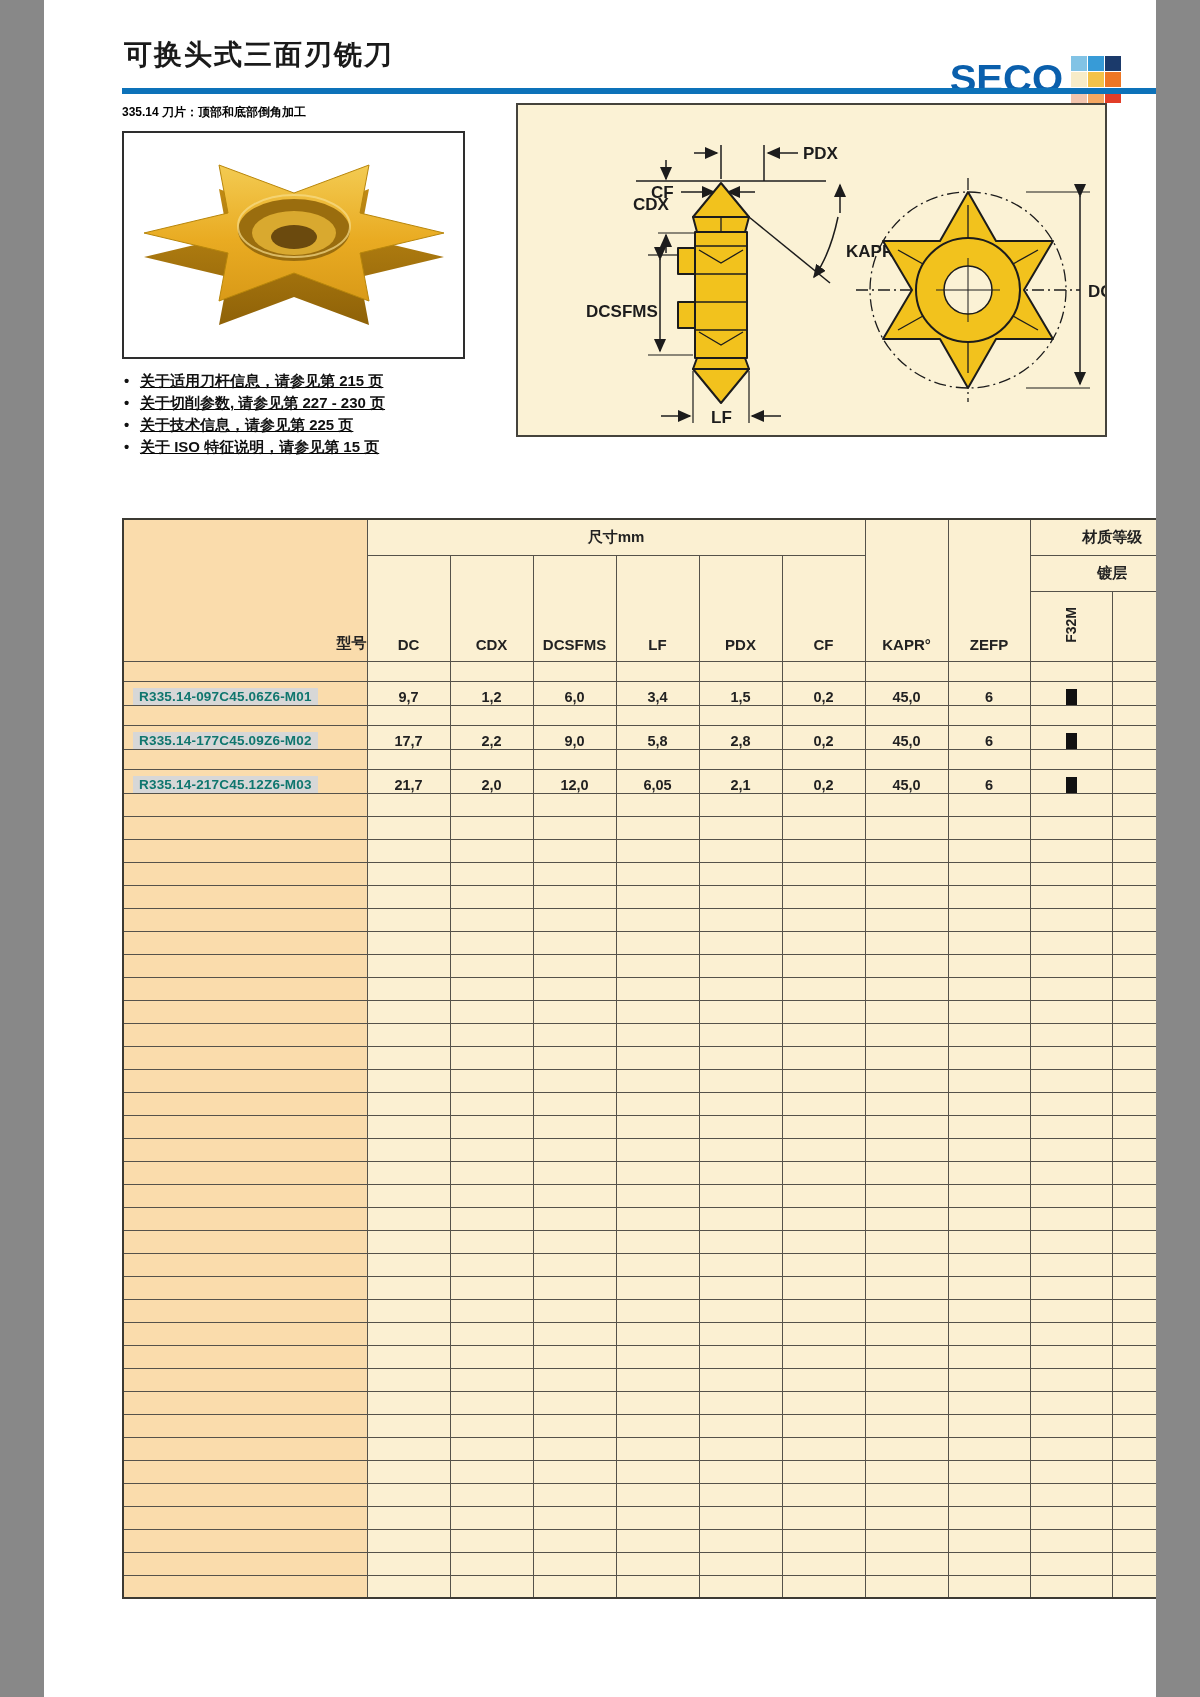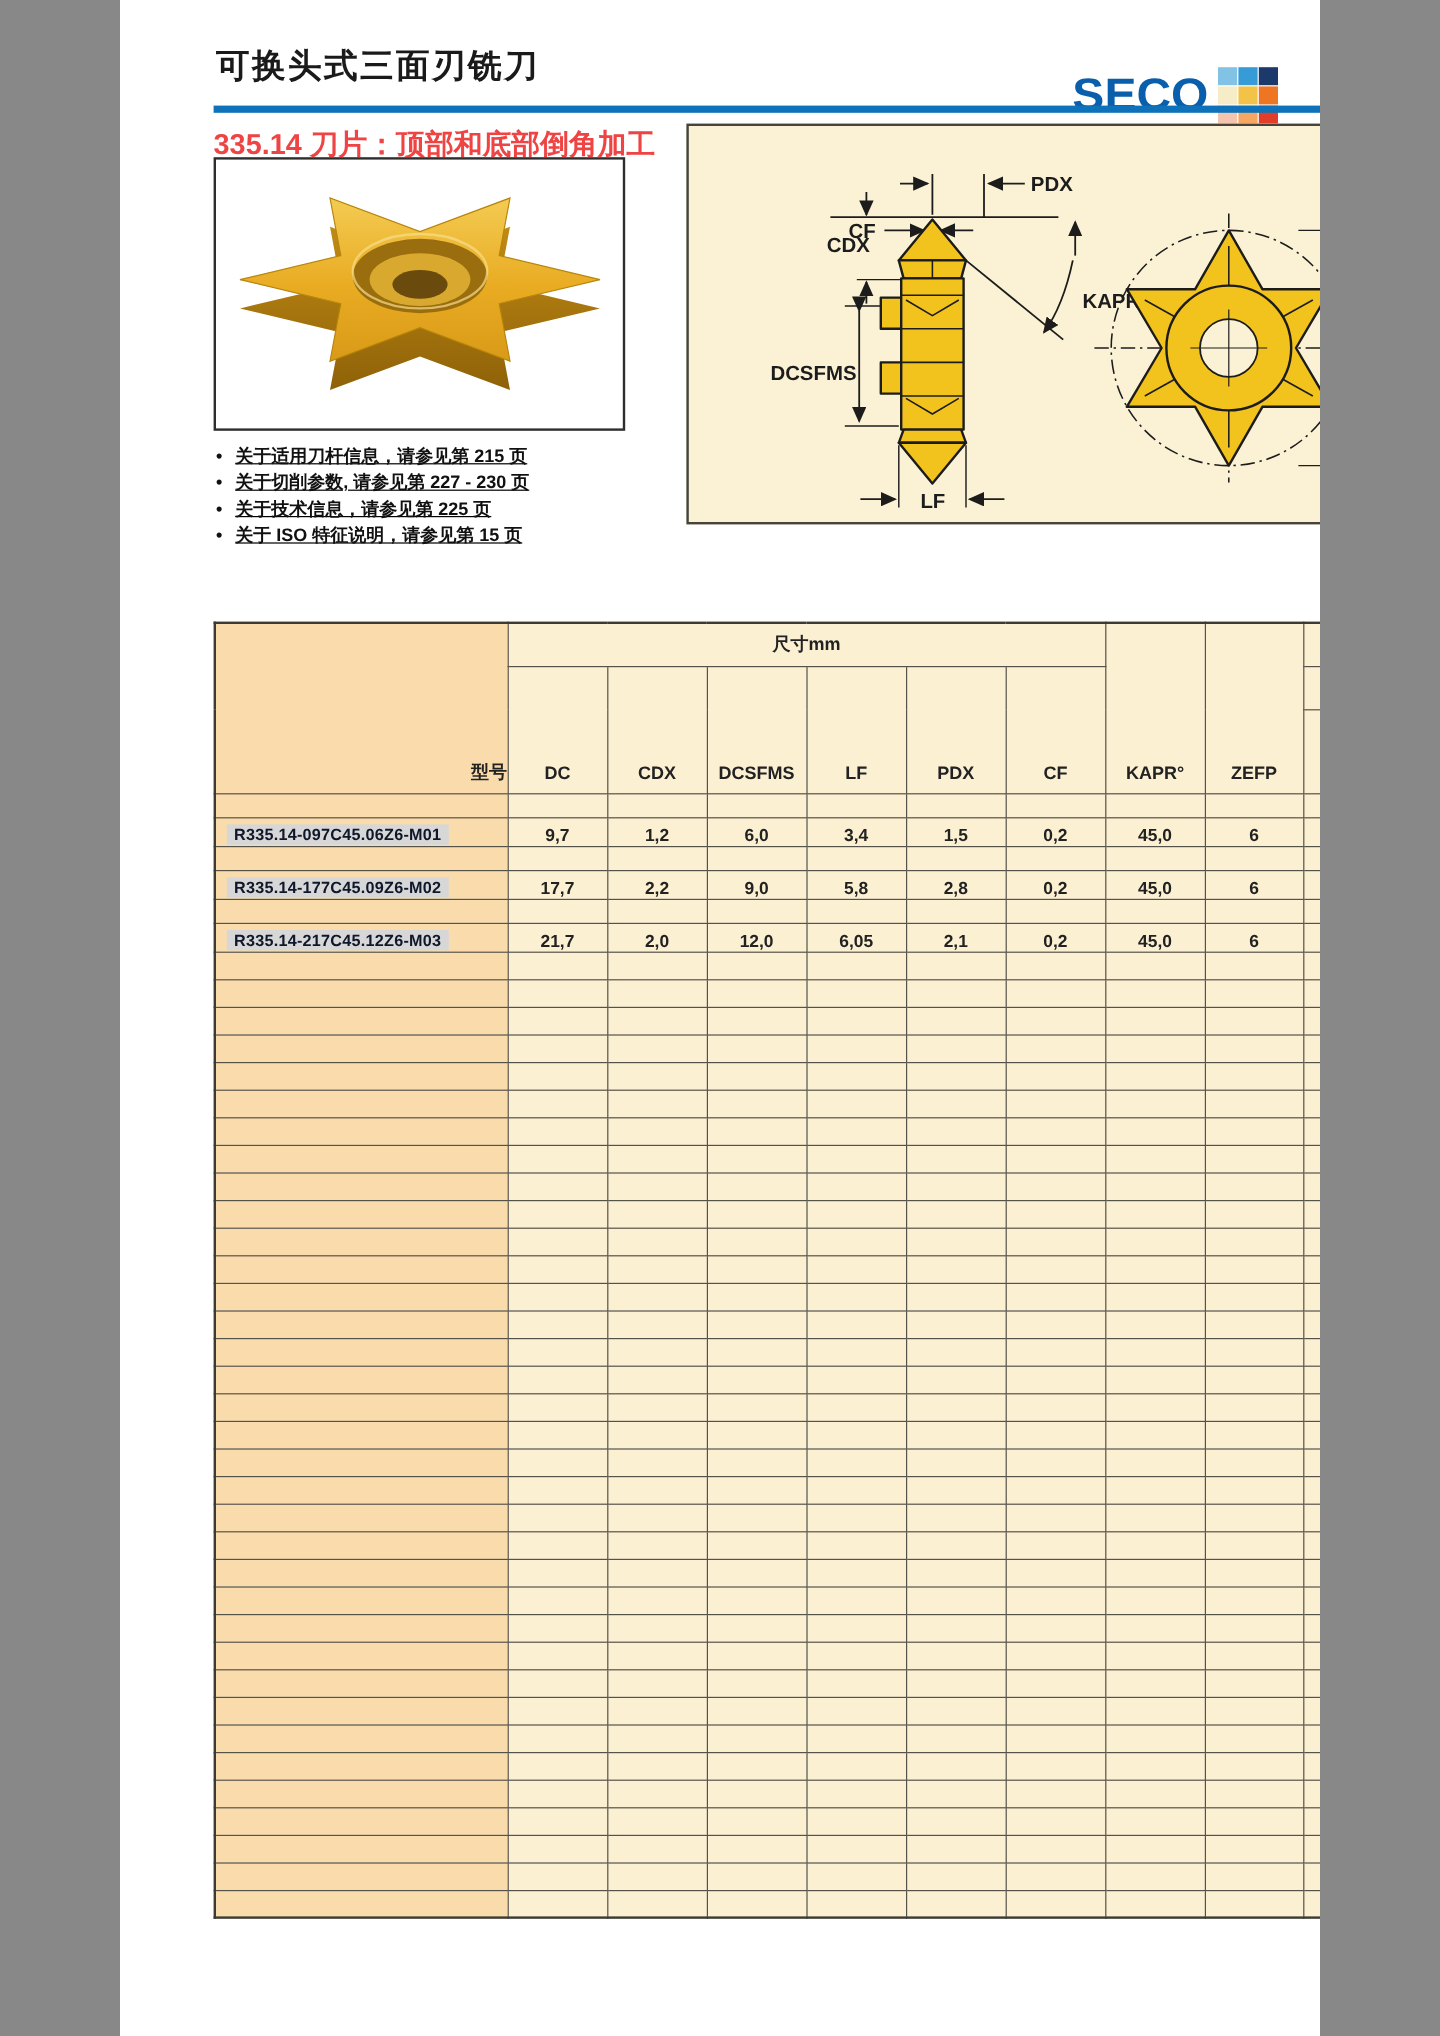--- a/index.html
+++ b/index.html
@@ -1,29 +1,29 @@
 <!DOCTYPE html>
 <html><head>
 <meta charset="utf-8">
 <style>
   * { margin:0; padding:0; box-sizing:border-box; }
   body { background:#888; font-family:"Liberation Sans", sans-serif; }
-  .page { position:relative; width:1000px; height:1697px; background:#fff; margin:0 auto; overflow:hidden; }
+  .page { position:relative; width:1112px; height:1697px; background:#fff; margin:0 auto; overflow:hidden; }
 
   
   .doc-title { position:absolute; left:80px; top:36px; font-family:"DejaVu Serif", serif;
                font-size:28px; font-weight:bold; color:#1a1a1a; letter-spacing:2px; }
   .blue-rule { position:absolute; left:78px; top:88px; width:1072px; height:6px; background:#0d72b9; }
   .logo { position:absolute; right:35px; top:56px; display:flex; align-items:center; }
   .logo-text { font-size:40px; font-weight:bold; color:#0a5fac; letter-spacing:0px;
                font-family:"Liberation Sans", sans-serif; transform:scaleY(.95); }
   .logo-mark { display:grid; grid-template-columns:repeat(3,16px); grid-template-rows:repeat(3,15px);
                gap:1px; margin-left:8px; }
   .logo-mark span { display:block; }
-  .section-title { position:absolute; left:78px; top:104px; font-size:24px; font-weight:bold; color:#ef4444; }
+  .section-title { position:absolute; left:78px; top:104px; font-size:12px; font-weight:bold; color:#000000; }
 
   
   .photo-box { position:absolute; left:78px; top:131px; width:343px; height:228px;
                background:#fff; border:2px solid #2e2e2e; }
 
   
   .notes { position:absolute; left:80px; top:370px; list-style:none;text-decoration:underline; }
   .notes li { font-size:15px; color:#111; line-height:22px; font-weight:bold; }
   .notes li .dot { display:inline-block; width:16px; }
 
@@ -41,21 +41,21 @@
   .spec-table th { font-size:15px; }
   .gh { vertical-align:middle !important; text-align:center; }
   .col-label { text-align:center; padding-bottom:8px !important; }
   .model-label { text-align:right; padding:0 0 8px 10px !important; }
   .vtext-cell { vertical-align:middle !important; text-align:center; }
   .vtext { writing-mode:vertical-rl; transform:rotate(180deg); display:inline-block;
            font-size:14px; font-weight:bold; }
   .val-cell { text-align:center; vertical-align:middle; font-size:14.5px; }
   .model-cell { vertical-align:middle; padding-left:9px !important; }
   .model-hl { background:#d7d7d7; display:inline-block; padding:1px 6px; font-size:13.5px;
-              font-weight:bold; color:#0f172a; letter-spacing:.2px; cursor:pointer; }
+              font-weight:bold; color:#0f766e; letter-spacing:.2px; cursor:pointer; }
   .sq { display:inline-block; width:11px; height:16px; background:#111; vertical-align:middle; }
 
   
   .side-tab { position:absolute; left:1157px; top:583px; width:43px; height:140px; background:#0d72b9; }
   .page-num { position:absolute; left:1118px; top:1652px; font-size:16px; color:#2d2d2d; }
 </style>
 </head>
 <body>
 
 <div class="page">

